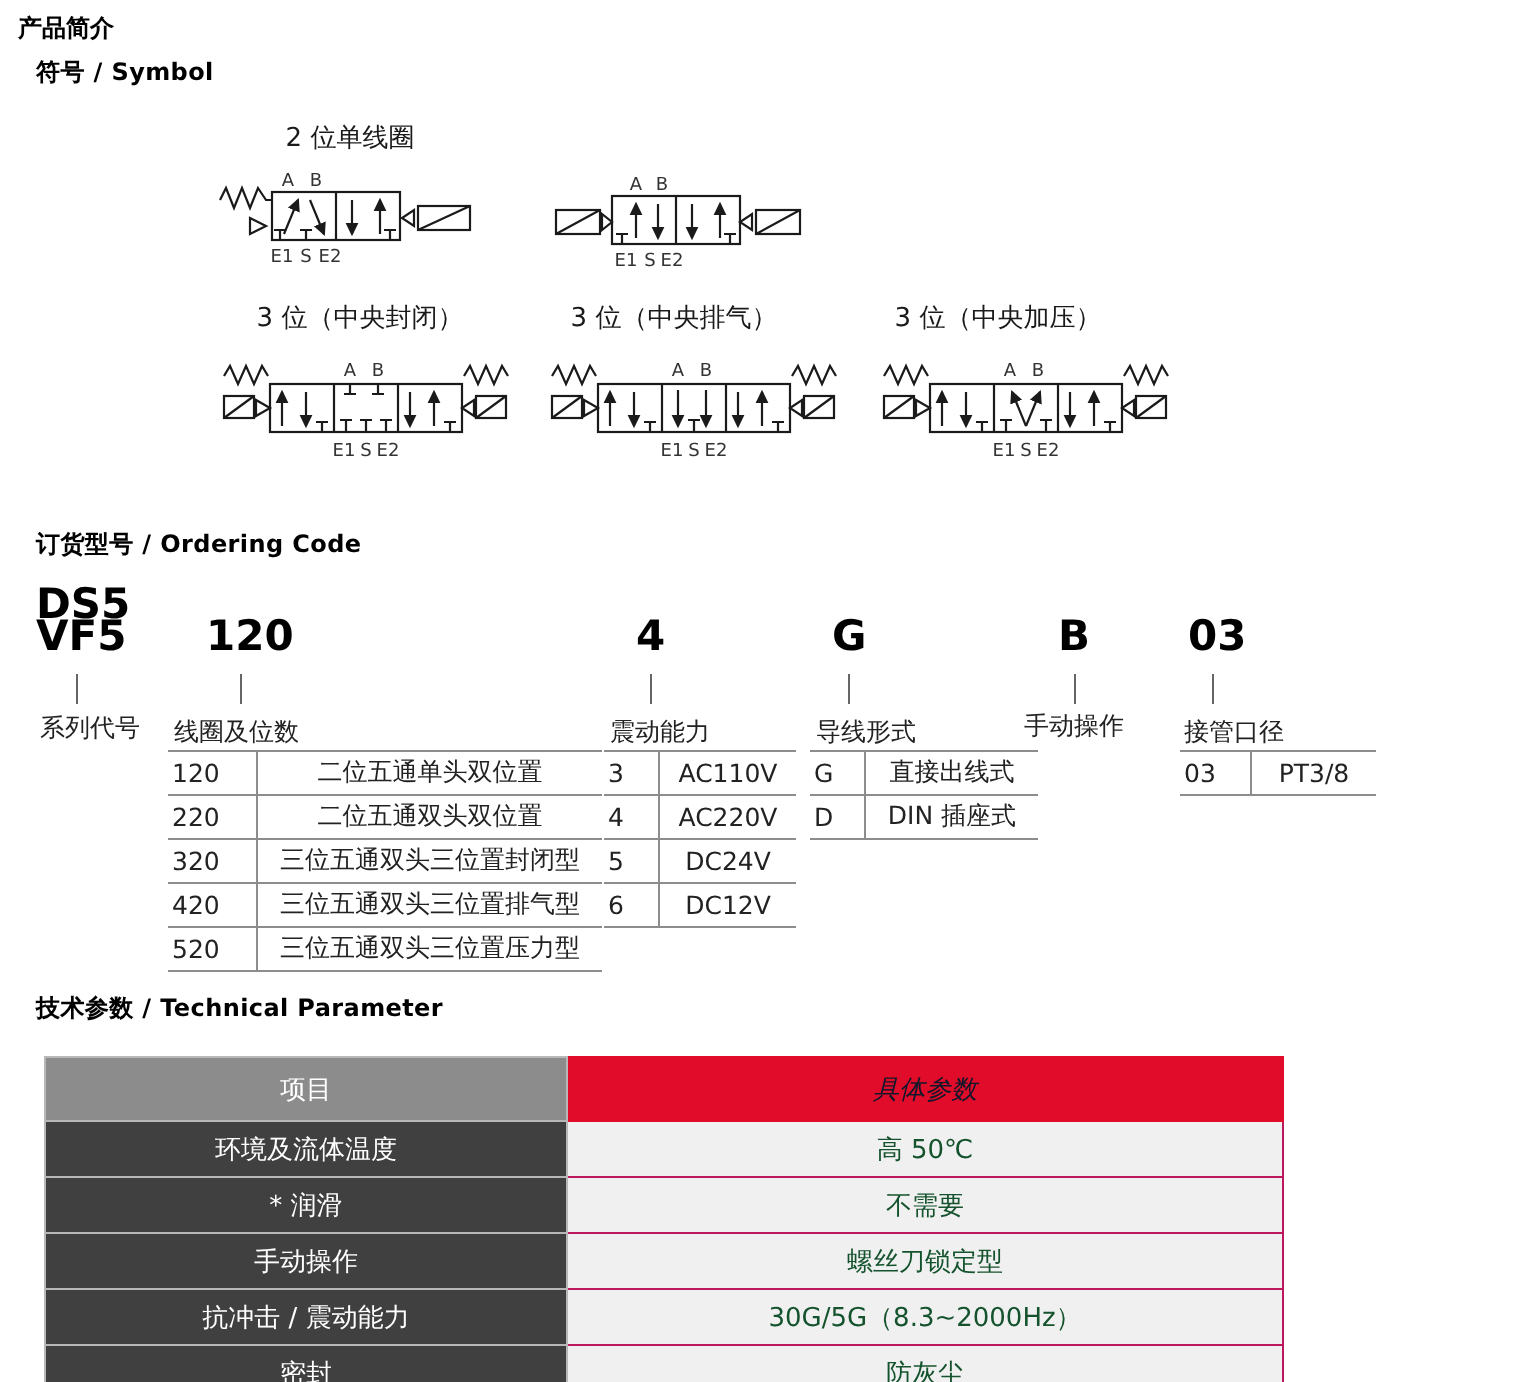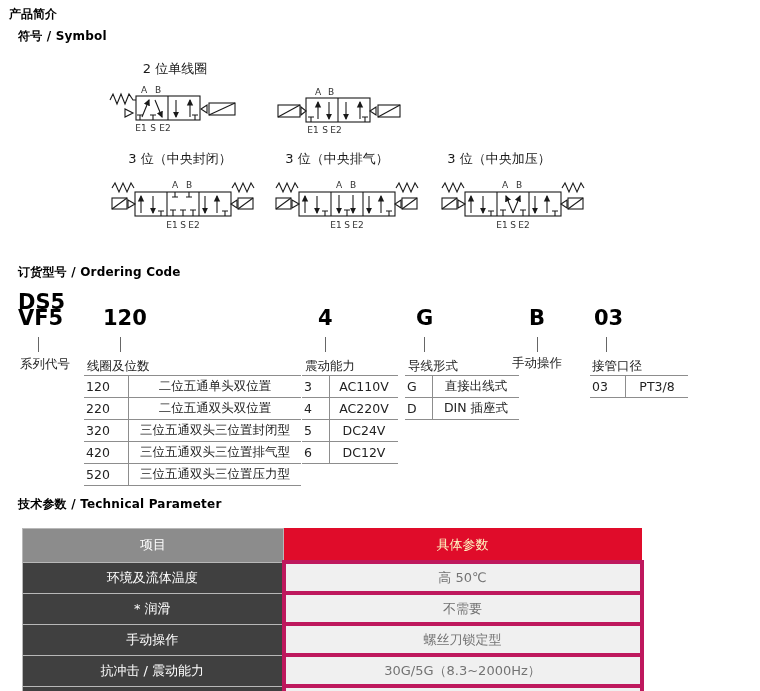--- a/index.html
+++ b/index.html
@@ -11,23 +11,23 @@
   .caption{font-size:13px;color:#1a1a1a;text-align:center;}
   .code{font-size:21px;font-weight:bold;color:#000;}
   .tick{width:1px;height:15px;background:#666;}
   .fieldlabel{font-size:12.5px;color:#222;}
   table.opts{border-collapse:collapse;font-size:12.5px;color:#222;}
   table.opts td{border-top:1px solid #8d8d8d;border-bottom:1px solid #8d8d8d;height:21px;padding:0 5px;white-space:nowrap;text-align:center;}
   table.opts td.c{border-right:1px solid #8d8d8d;text-align:left;padding-left:2px;padding-right:7px;}
   table.tech{border-collapse:collapse;font-size:13px;table-layout:fixed;}
   table.tech th,table.tech td{font-weight:normal;text-align:center;vertical-align:middle;}
   table.tech .item{background:#404040;color:#fff;border:1px solid #b8b8b8;height:25px;}
-  table.tech .val{background:#f0f0f0;color:#737373;border:4px solid #be185d;height:25px;}
+  table.tech .val{background:#f0f0f0;color:#14532d;border:1px solid #be185d;height:25px;}
   table.tech .hitem{background:#8c8c8c;color:#fff;border:1px solid #b8b8b8;height:29px;}
-  table.tech .hval{background:#e00c2a;color:#fef9c3;border:1px solid #e00c2a;height:29px;}
+  table.tech .hval{background:#e00c2a;color:#0f172a;border:1px solid #e00c2a;height:29px;font-style:italic;}
   svg .ln{stroke:#1a1a1a;stroke-width:1.1;fill:none;}
   svg text{font-family:"DejaVu Sans",sans-serif;font-size:9px;fill:#333;text-anchor:middle;}
 </style>
 </head>
 <body>
 
 <div id="page">
 
   <svg width="0" height="0" class="abs" style="left:0;top:0" aria-hidden="true">
     <defs>

